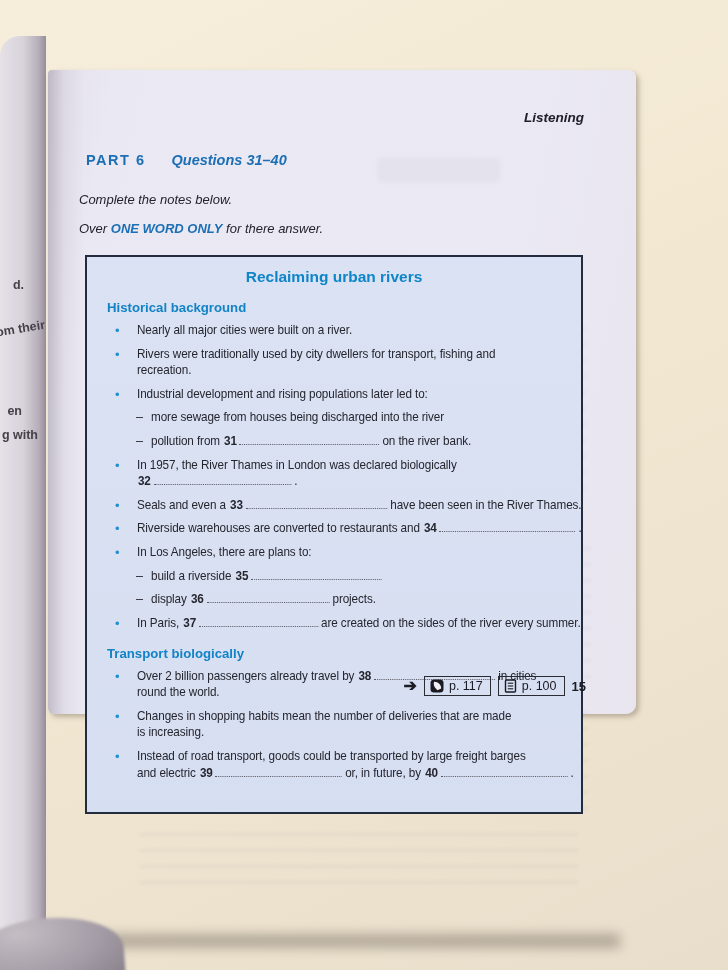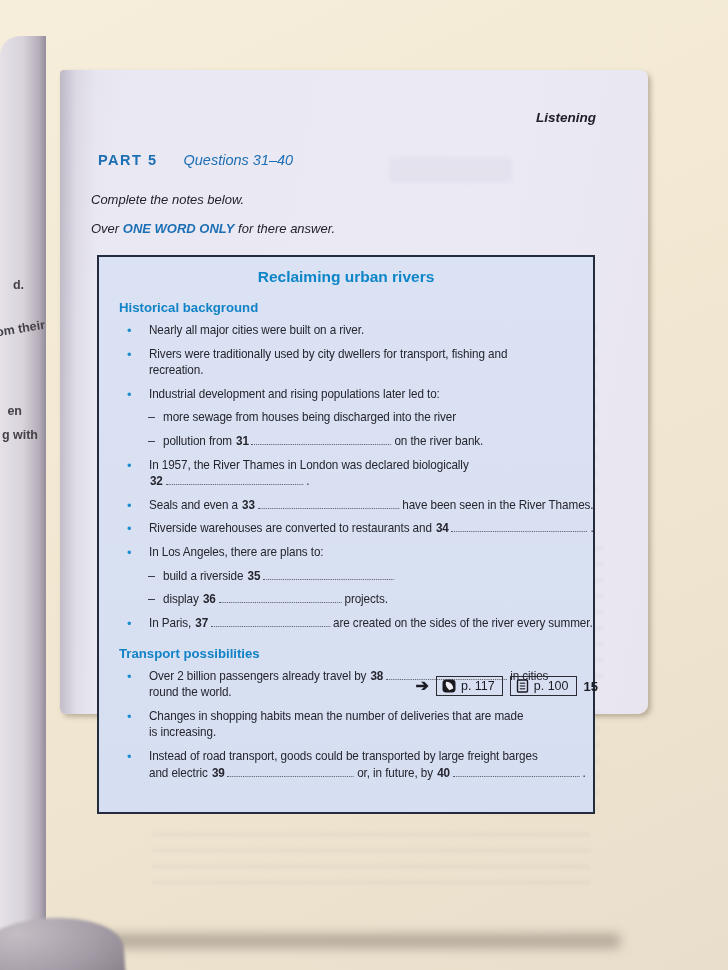--- a/index.html
+++ b/index.html
@@ -14,39 +14,39 @@
     background:linear-gradient(to right,#e5e1e7 0%,#d8d3db 50%,#b6aeb9 84%,#968d9b 100%);
     border-radius:20px 0 0 14px;
   }
   .frag{position:absolute;font-size:12.5px;font-weight:700;color:#454049;white-space:nowrap;}
   .frag-0{top:242px;right:22px;}
   .frag-1{top:286px;right:1px;transform:rotate(-9deg);}
   .frag-2{top:368px;right:24px;}
   .frag-3{top:392px;right:8px;}
   
   .page{
-    position:absolute;left:60px;top:70px;width:588px;height:644px;
+    position:absolute;left:48px;top:70px;width:588px;height:644px;
     background:linear-gradient(100deg,#e4e1ec 0%,#eae8f2 10%,#ebe9f3 65%,#e8e5ef 100%);
     border-radius:4px 8px 10px 6px;
     box-shadow:3px 3px 5px rgba(125,112,92,.45);
   }
   .spine-shade{position:absolute;left:0;top:0;width:36px;height:100%;pointer-events:none;
     background:linear-gradient(to right,rgba(118,108,124,.35),rgba(150,142,156,.12) 45%,transparent);
     border-radius:4px 0 0 6px;}
   .page-under{position:absolute;left:60px;top:934px;width:560px;height:14px;
     background:#93897c;filter:blur(6px);opacity:.65;}
   .stack-corner{position:absolute;left:-26px;top:918px;width:150px;height:70px;
     background:radial-gradient(ellipse at 30% 20%,#c4bdc4 0%,#a49ca6 55%,#847b85 100%);
     border-radius:50% 50% 0 0;transform:rotate(-4deg);filter:blur(1.5px);}
   
   .listening{position:absolute;top:40px;right:52px;font-style:italic;font-weight:700;
     font-size:13.5px;color:#20202a;}
   .part-row{position:absolute;top:82px;left:38px;display:flex;gap:26px;align-items:baseline;}
   .part-label{color:#1c6fb4;font-weight:700;font-size:14.5px;letter-spacing:1.5px;}
-  .questions-label{color:#1c6fb4;font-weight:400;font-style:italic;font-size:14.5px;}
+  .questions-label{color:#1c6fb4;font-weight:700;font-style:italic;font-size:14.5px;}
   .instr1{position:absolute;top:122px;left:31px;font-style:italic;font-size:13px;color:#23232c;}
   .instr2{position:absolute;top:151px;left:31px;font-style:italic;font-size:13px;color:#23232c;}
   .instr-highlight{color:#1c6fb4;font-weight:700;}
   
   .notes-box{position:absolute;top:185px;left:37px;width:498px;min-height:552px;
     border:2px solid #232b3e;box-sizing:border-box;padding-bottom:24px;
     background:linear-gradient(180deg,#dae2f3 0%,#d6def1 100%);}
   .box-title{text-align:center;margin:11px 0 0 0;font-size:15.5px;font-weight:700;color:#0d85c8;}
   .section-heading{margin:14px 0 3px 20px;font-size:13.2px;font-weight:700;color:#1283c6;}
   .item{position:relative;padding-left:50px;margin:7px 0;font-size:12.6px;line-height:1.32;
@@ -94,21 +94,21 @@
 
   <div class="bleed b5"></div>
   <div class="bleed b1"></div>
   <div class="bleed b2"></div>
   <div class="bleed b3"></div>
   <div class="bleed b4"></div>
 
   <div class="listening">Listening</div>
 
   <div class="part-row">
-    <span class="part-label">PART 5</span>
+    <span class="part-label">PART 6</span>
     <span class="questions-label">Questions 31–40</span>
   </div>
 
   <div class="instr1">Complete the notes below.</div>
 
   <div class="instr2"><span>Over </span><span class="instr-highlight">ONE WORD ONLY</span><span> for there answer.</span></div>
 
   <div class="notes-box">
     <div class="box-title">Reclaiming urban rivers</div>
     <div id="notes-sections">
@@ -118,21 +118,21 @@
         <div class="item bullet"><span class="marker">•</span><span class="item-body"><span class="seg">Industrial development and rising populations later led to:</span></span></div>
         <div class="item dash"><span class="marker">–</span><span class="item-body"><span class="seg">more sewage from houses being discharged into the river</span></span></div>
         <div class="item dash"><span class="marker">–</span><span class="item-body"><span class="seg">pollution from </span><span class="answer-blank"><b class="answer-num">31</b><span class="dots" style="width: 150px;"></span></span><span class="seg"> on the river bank.</span></span></div>
         <div class="item bullet"><span class="marker">•</span><span class="item-body"><span class="seg">In 1957, the River Thames in London was declared biologically</span><br><span class="answer-blank"><b class="answer-num">32</b><span class="dots" style="width: 148px;"></span></span><span class="seg"> .</span></span></div>
         <div class="item bullet"><span class="marker">•</span><span class="item-body"><span class="seg">Seals and even a </span><span class="answer-blank"><b class="answer-num">33</b><span class="dots" style="width: 152px;"></span></span><span class="seg"> have been seen in the River Thames.</span></span></div>
         <div class="item bullet"><span class="marker">•</span><span class="item-body"><span class="seg">Riverside warehouses are converted to restaurants and </span><span class="answer-blank"><b class="answer-num">34</b><span class="dots" style="width: 146px;"></span></span><span class="seg"> .</span></span></div>
         <div class="item bullet"><span class="marker">•</span><span class="item-body"><span class="seg">In Los Angeles, there are plans to:</span></span></div>
         <div class="item dash"><span class="marker">–</span><span class="item-body"><span class="seg">build a riverside </span><span class="answer-blank"><b class="answer-num">35</b><span class="dots" style="width: 140px;"></span></span></span></div>
         <div class="item dash"><span class="marker">–</span><span class="item-body"><span class="seg">display </span><span class="answer-blank"><b class="answer-num">36</b><span class="dots" style="width: 132px;"></span></span><span class="seg"> projects.</span></span></div>
         <div class="item bullet"><span class="marker">•</span><span class="item-body"><span class="seg">In Paris, </span><span class="answer-blank"><b class="answer-num">37</b><span class="dots" style="width: 128px;"></span></span><span class="seg"> are created on the sides of the river every summer.</span></span></div>
-        <div class="section-heading">Transport possibilities</div>
+        <div class="section-heading">Transport biologically</div>
         <div class="item bullet"><span class="marker">•</span><span class="item-body"><span class="seg">Over 2 billion passengers already travel by </span><span class="answer-blank"><b class="answer-num">38</b><span class="dots" style="width: 130px;"></span></span><span class="seg"> in cities</span><br><span class="seg">round the world.</span></span></div>
         <div class="item bullet"><span class="marker">•</span><span class="item-body"><span class="seg">Changes in shopping habits mean the number of deliveries that are made</span><br><span class="seg">is increasing.</span></span></div>
         <div class="item bullet"><span class="marker">•</span><span class="item-body"><span class="seg">Instead of road transport, goods could be transported by large freight barges</span><br><span class="seg">and electric </span><span class="answer-blank"><b class="answer-num">39</b><span class="dots" style="width: 136px;"></span></span><span class="seg"> or, in future, by </span><span class="answer-blank"><b class="answer-num">40</b><span class="dots" style="width: 136px;"></span></span><span class="seg"> .</span></span></div>
       </div>
   </div>
 
   <div class="footer">
     <span class="arrow">➔</span>
     <span class="ref-box">
       <svg width="14" height="14" viewBox="0 0 14 14">

